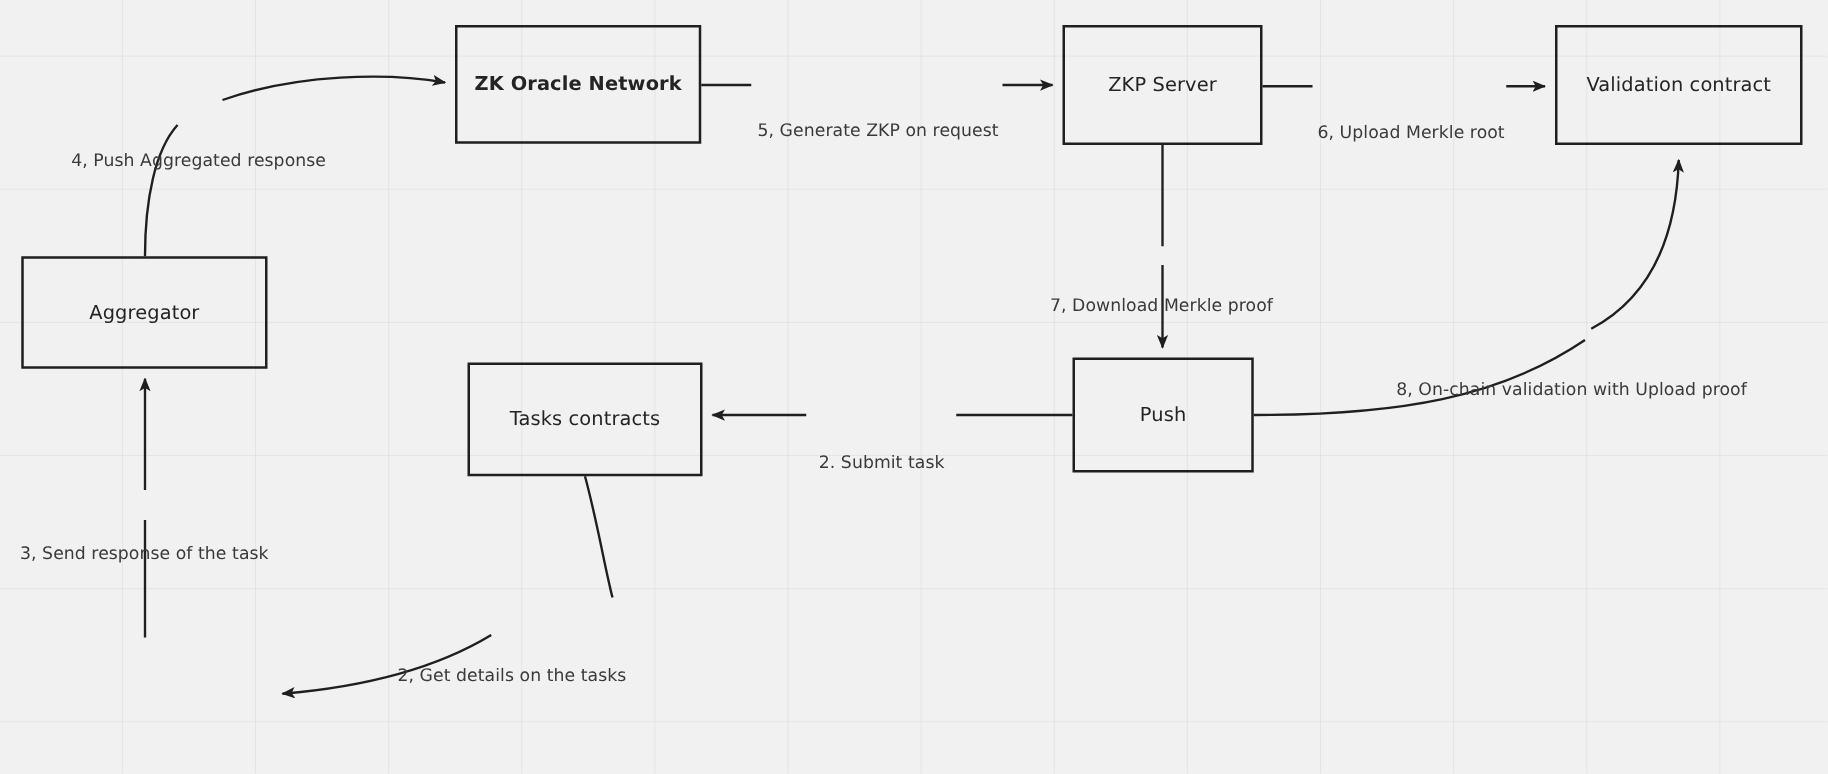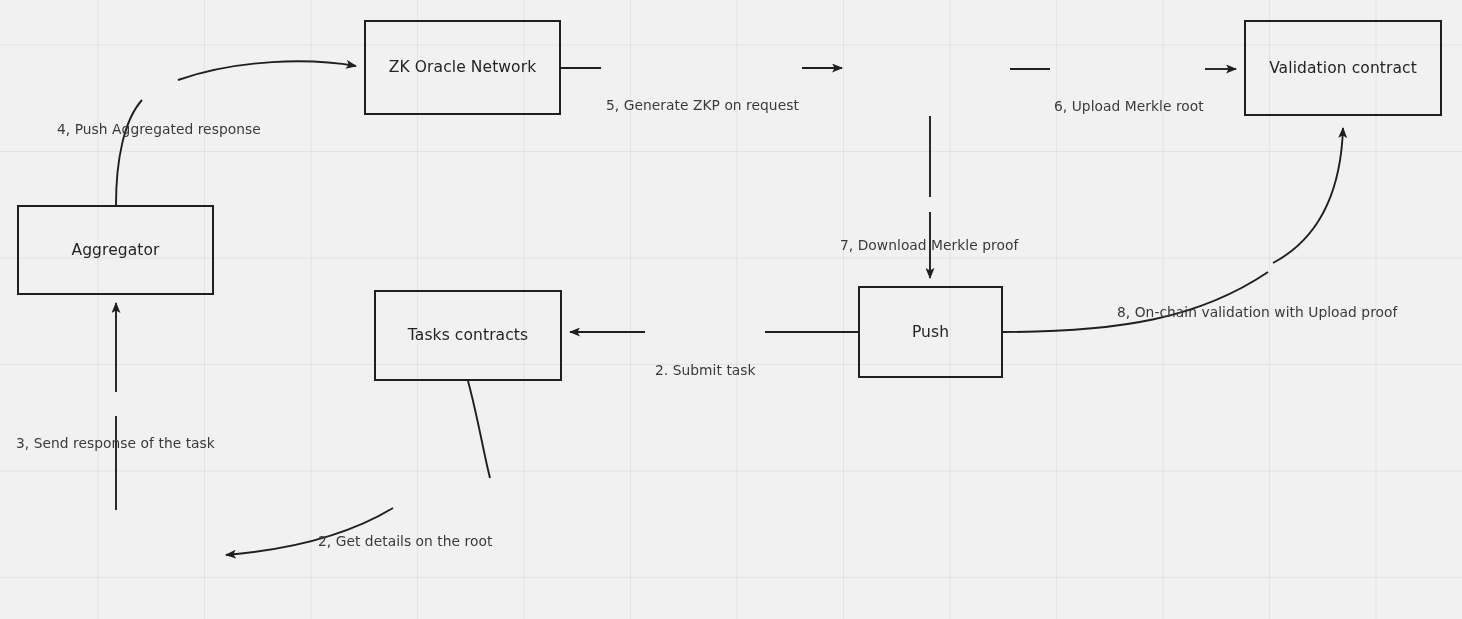--- a/index.html
+++ b/index.html
@@ -99,24 +99,27 @@
       <line x1="116" y1="510" x2="116" y2="416" stroke="#1f1f1f" stroke-width="1.9"></line>
       <line x1="116" y1="392" x2="116" y2="303" stroke="#1f1f1f" stroke-width="1.9" marker-end="url(#arrowhead)"></line>
     </g>
 
     <g>
       <path d="M116,205 C116,160 124,120 142,100" fill="none" stroke="#1f1f1f" stroke-width="1.9"></path>
       <path d="M178,80 C238,59 310,58 356,66" fill="none" stroke="#1f1f1f" stroke-width="1.9" marker-end="url(#arrowhead)"></path>
     </g>
   </svg>
 
-  <div class="node" style="left:364px; top:20px; width:197px; height:95px;">
+  <div class="node" style="left:364px; top:20px; width:197px; height:95px;font-weight:bold;">
     <span>ZK Oracle Network</span>
   </div>
 
+  <div class="node" style="left:850px; top:20px; width:160px; height:96px;">
+    <span>ZKP Server</span>
+  </div>
 
   <div class="node" style="left:1244px; top:20px; width:198px; height:96px;">
     <span>Validation contract</span>
   </div>
 
   <div class="node" style="left:374px; top:290px; width:188px; height:91px;">
     <span>Tasks contracts</span>
   </div>
 
   <div class="node" style="left:17px; top:205px; width:197px; height:90px;">
@@ -126,21 +129,21 @@
   <div class="node" style="left:858px; top:286px; width:145px; height:92px;">
     <span>Push</span>
   </div>
 
 
   <div class="edge-label" style="left:655px; top:326px;">
     <span>2. Submit task</span>
   </div>
 
   <div class="edge-label" style="left:318px; top:497px;">
-    <span>2, Get details on the root</span>
+    <span>2, Get details on the tasks</span>
   </div>
 
   <div class="edge-label" style="left:16px; top:399px;">
     <span>3, Send response of the task</span>
   </div>
 
   <div class="edge-label" style="left:57px; top:85px;">
     <span>4, Push Aggregated response</span>
   </div>
 

